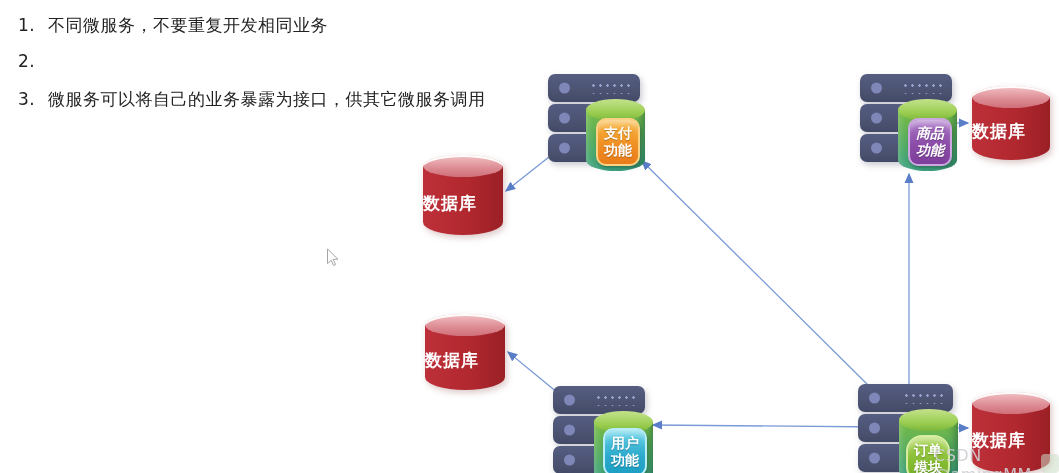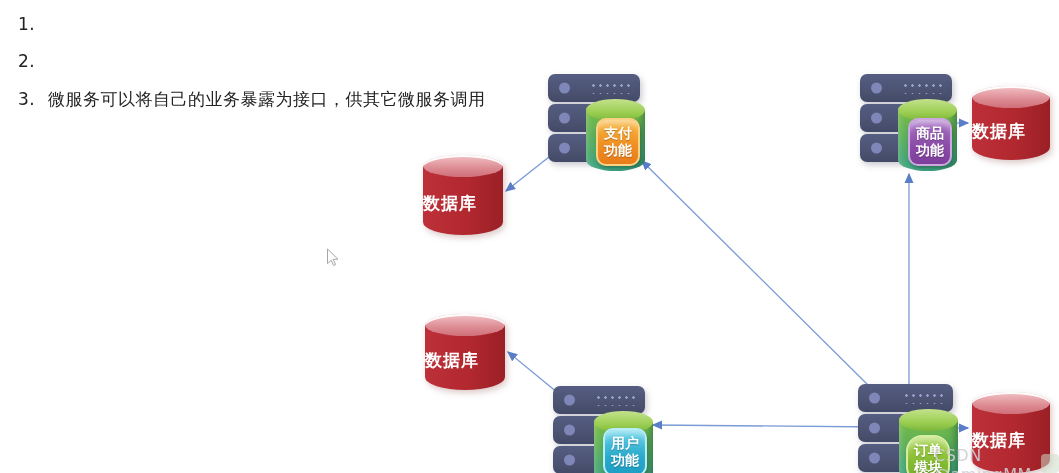--- a/index.html
+++ b/index.html
@@ -68,20 +68,21 @@
   .cursor { position:absolute; left:326px; top:248px; z-index:6; opacity:.85; }
 </style>
 </head>
 <body>
 
 <div id="stage">
 
   <div class="notes">
     <div class="note-line">
       <span class="note-num">1.</span>
+      <span>不同微服务，不要重复开发相同业务</span>
     </div>
     <div class="note-line">
       <span class="note-num">2.</span>
     </div>
     <div class="note-line">
       <span class="note-num">3.</span>
       <span>微服务可以将自己的业务暴露为接口，供其它微服务调用</span>
     </div>
   </div>
 
@@ -116,21 +117,21 @@
     <div class="cylinder">
       <div class="cyl-body"></div>
       <div class="cyl-top"></div>
     </div>
     <div class="fn-badge badge-orange">
       <span class="fn-text">支付
 功能</span>
     </div>
   </div>
 
-  <div class="service-node" style="left:860px; top:74px;">
+  <div class="service-node" style="left:860px; top:74px;font-style:italic;">
     <div class="server">
       <div class="server-row">
         <span class="led"></span>
         <span class="dots"></span>
       </div>
       <div class="server-row">
           <span class="led"></span>
         </div>
       <div class="server-row">
           <span class="led"></span>

